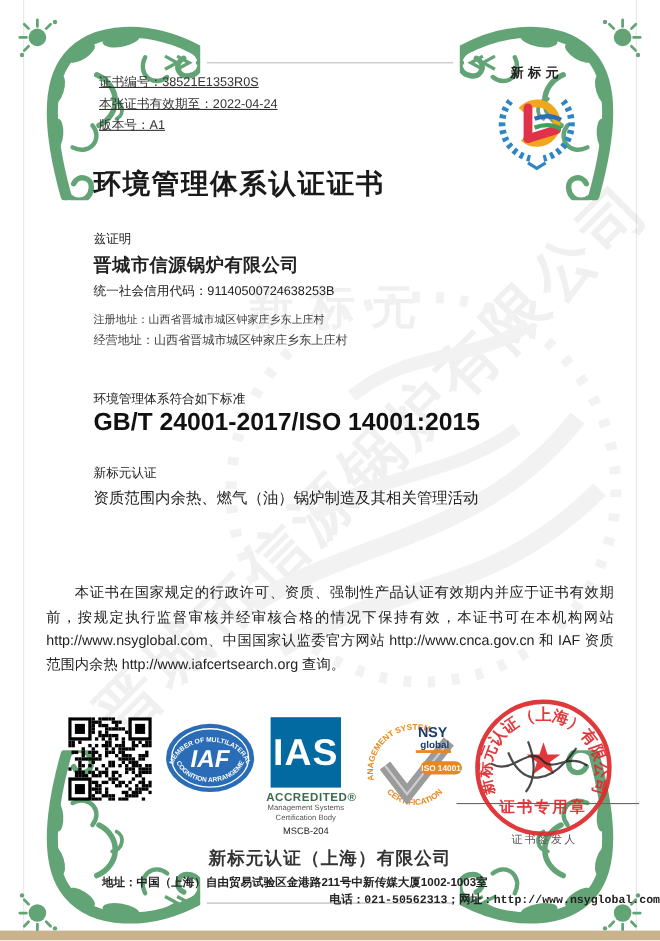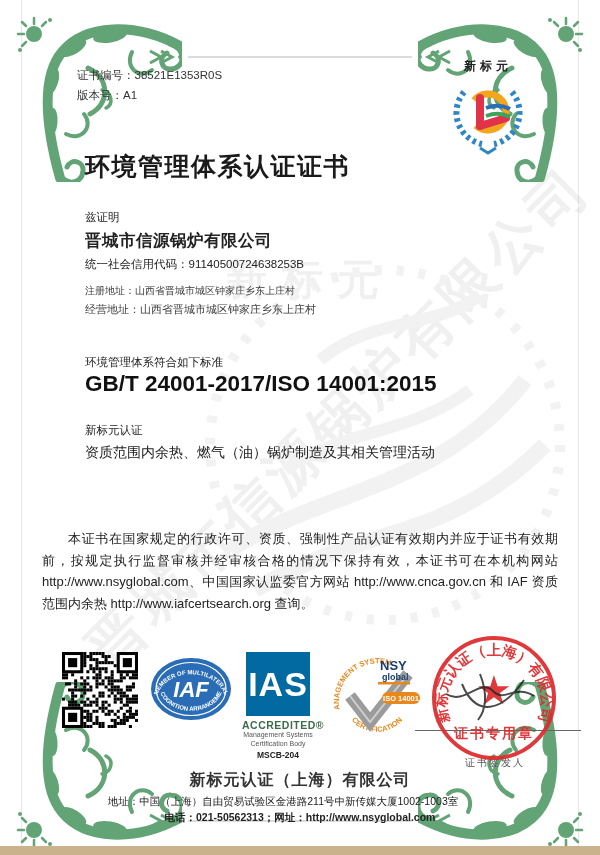--- a/index.html
+++ b/index.html
@@ -14,21 +14,21 @@
   .wm-swoosh{left:170px;top:240px;z-index:0;}
   .edge-line{top:0;bottom:9px;width:1px;background:#e7e7e7;z-index:0;}
   
   .corner{width:172px;height:172px;z-index:1;}
   .corner.tr{transform:scaleX(-1);}
   .corner.bl{transform:scaleY(-1);}
   .corner.br{transform:scale(-1,-1);}
   .connector{z-index:1;}
   
   .content{z-index:2;color:#222;}
-  .meta{left:77px;top:66px;font-size:11.5px;line-height:19.5px;color:#333;}
+  .meta{left:90px;top:66px;font-size:11.5px;line-height:19.5px;color:#333;text-decoration:underline;}
   .logo-block{left:440px;top:56px;width:96px;text-align:center;}
   .cert-title{left:85px;top:150px;font-size:25px;font-weight:bold;letter-spacing:1.5px;color:#1a1a1a;}
   .intro{left:85px;top:210px;font-size:11.5px;}
   .company{left:85px;top:230px;font-size:16.5px;font-weight:bold;letter-spacing:0.5px;}
   .credit{left:85px;top:257px;font-size:11.5px;}
   .addr1{left:85px;top:284px;font-size:10px;color:#3c3c3c;}
   .addr2{left:85px;top:302px;font-size:11px;color:#3c3c3c;}
   .std-intro{left:85px;top:355px;font-size:11.5px;font-family:Liberation Serif, serif;}
   .std-code{left:85px;top:371px;font-size:22.5px;font-weight:bold;color:#111;}
   .scope-label{left:85px;top:423px;font-size:11.5px;}
@@ -36,29 +36,29 @@
   .legal{left:42px;top:528px;width:516px;font-size:13px;line-height:21.5px;
          text-align:justify;text-indent:2em;color:#222;}
   
   .qr{left:62px;top:652px;width:76px;height:76px;}
   .iaf{left:150px;top:656px;}
   .ias-wrap{left:242px;top:652px;width:72px;text-align:center;}
   .ias-sq{width:64px;height:64px;background:#0369a1;margin:0 auto;display:flex;align-items:center;justify-content:center;}
   .ias-sq span{color:#fff;font-size:34px;font-weight:bold;letter-spacing:1px;}
   .ias-acc{color:#3e6b4e;font-weight:bold;font-size:10.5px;margin-top:3px;letter-spacing:0.5px;}
   .ias-sub{font-size:7px;color:#555;line-height:8.5px;}
-  .ias-code{font-size:8.5px;font-weight:bold;color:#222;margin-top:2px;}
+  .ias-code{font-size:8.5px;font-weight:normal;color:#222;margin-top:2px;}
   .nsy{left:330px;top:648px;}
   .stamp{left:428px;top:632px;z-index:3;opacity:0.93;}
   .sig-line{left:415px;top:730px;width:166px;height:1px;background:#666;z-index:2;}
   .signer{left:438px;top:756px;width:114px;text-align:center;font-size:10px;letter-spacing:2px;color:#555;}
   
   .f-company{left:0;top:770px;width:600px;text-align:center;font-size:16px;font-weight:600;color:#333;letter-spacing:1px;}
-  .f-addr{left:0;top:795px;width:536px;text-align:center;font-size:10.5px;font-weight:400;color:#222;padding-left:15px;}
-  .f-contact{left:0;top:811px;width:600px;text-align:center;font-size:10.5px;font-weight:600;color:#222;}
+  .f-addr{left:0;top:795px;width:536px;text-align:center;font-size:10.5px;font-weight:700;color:#222;}
+  .f-contact{left:0;top:811px;width:600px;text-align:right;font-size:10.5px;font-weight:600;color:#222;font-family:Liberation Mono, monospace;}
   .strip{left:0;bottom:0;width:600px;height:9px;background:#c9b28c;z-index:4;}
 </style>
 </head>
 <body>
 
 <svg width="0" height="0" style="position:absolute">
   <defs>
     <g id="cornerArt" fill="none" stroke="#63a476" stroke-linecap="round">
       <path d="M170,36 C125,12 75,14 52,42 C32,66 34,110 50,168" stroke-width="10"></path>
       <path d="M160,34 c16,4 16,24 1,25 c-10,1 -13,-12 -4,-16" stroke-width="5"></path>
@@ -115,20 +115,21 @@
   </svg>
 <svg class="abs connector" style="left:148px;top:48px" width="304" height="18">
     <use href="#hrConnector"></use>
   </svg>
 <svg class="abs connector" style="left:148px;top:812px" width="304" height="18">
     <use href="#hrConnector"></use>
   </svg>
 
 <div class="abs content meta">
   <div>证书编号：38521E1353R0S</div>
+  <div>本张证书有效期至：2022-04-24</div>
   <div>版本号：A1</div>
 </div>
 
 <div class="abs content logo-block">
   <svg width="96" height="100" viewBox="0 0 96 100">
     <text x="48" y="14" text-anchor="middle" font-size="12" font-weight="bold" letter-spacing="4" fill="#222">新标元</text>
     <g fill="none">
       <path d="M24,36 a32,32 0 0 0 18,52" stroke="#2e86c4" stroke-width="6" stroke-dasharray="3.5 3.5"></path>
       <path d="M72,36 a32,32 0 0 1 -18,52" stroke="#2e86c4" stroke-width="6" stroke-dasharray="3.5 3.5"></path>
       <path d="M40,92 l8,5 l8,-5" stroke="#2e86c4" stroke-width="3"></path>

